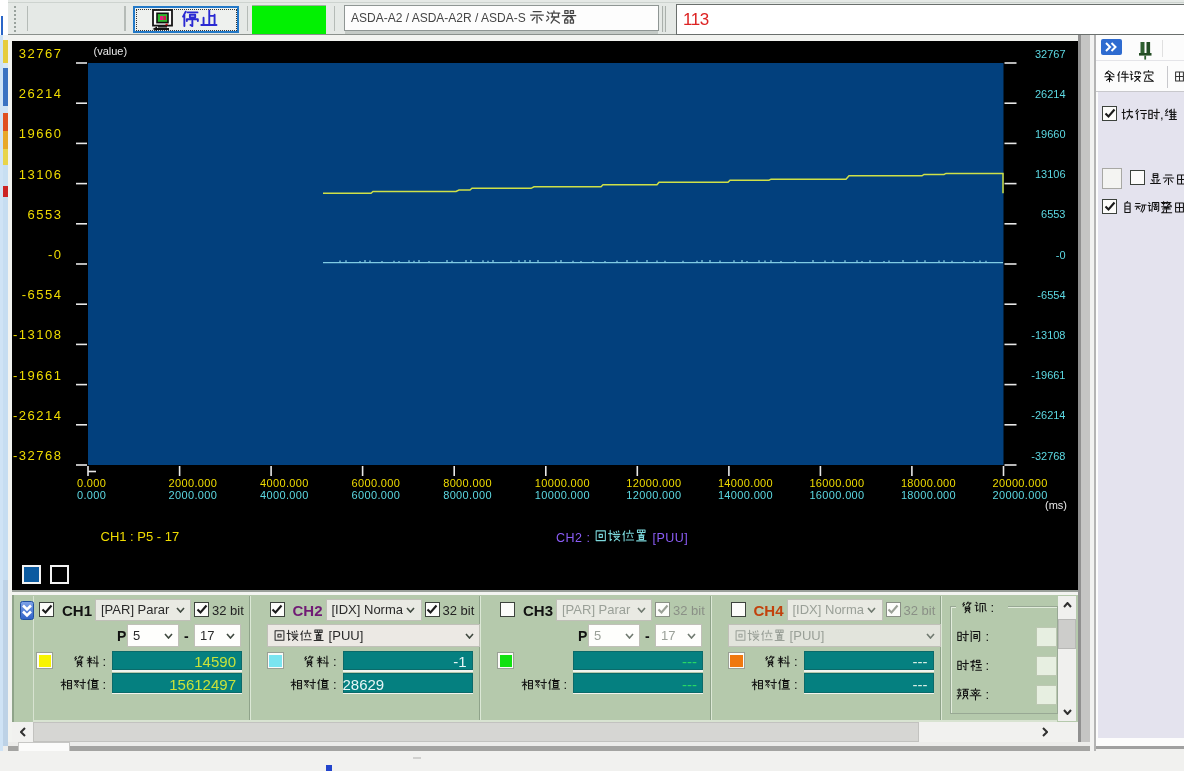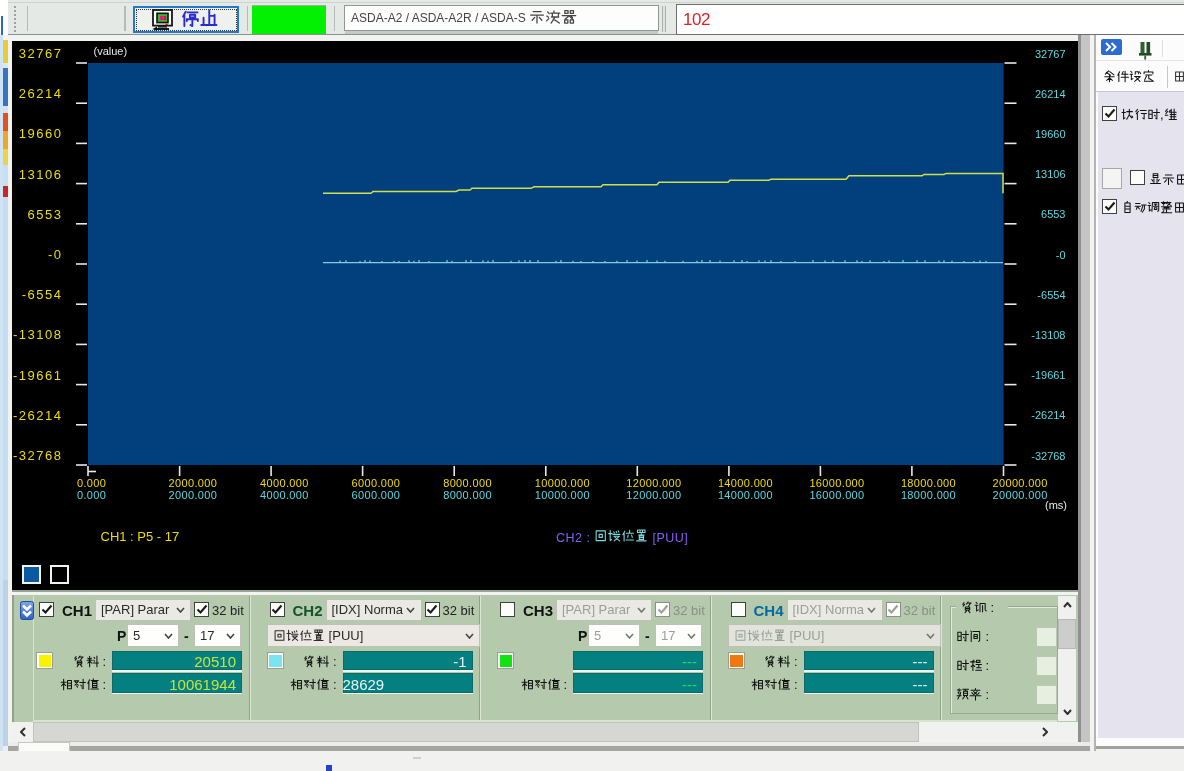--- a/index.html
+++ b/index.html
@@ -157,21 +157,21 @@
 <div style="position:absolute;left:252px;top:5px;width:74px;height:28px;background:#02f102;border-top:1px solid #9ab49a"></div>
 <div style="position:absolute;left:344px;top:5px;width:315px;height:26px;background:#fdfdfd;border:1px solid #8f9694;box-sizing:border-box"></div>
 <div style="position:absolute;left:345px;top:31px;width:313px;height:3px;background:#c4cac6"></div>
 <div style="position:absolute;left:351px;top:8px;font-size:12px;color:#454545;white-space:nowrap;line-height:20px">ASDA-A2 / ASDA-A2R / ASDA-S <svg width="48" height="16" viewBox="0 0 300 100" style="vertical-align:-3px;color:#454545;" stroke-width="8">
       <use href="#c2" x="0" width="100" height="100"></use>
       <use href="#c3" x="100" width="100" height="100"></use>
       <use href="#c4" x="200" width="100" height="100"></use>
     </svg></div>
 <div style="position:absolute;left:661.5px;top:6px;width:4px;height:26px;background:#dfe4e0;border-left:1px solid #aab0ac;border-right:1px solid #aab0ac;box-sizing:border-box"></div>
 <div style="position:absolute;left:676px;top:3.5px;width:508px;height:31.5px;background:#ffffff;border:1.5px solid #6a6f6d;border-right:none;box-sizing:border-box"></div>
-<div style="position:absolute;left:683px;top:9.5px;width:60px;height:22px;font-size:17px;letter-spacing:-0.5px;color:#dd2222">102</div>
+<div style="position:absolute;left:683px;top:9.5px;width:60px;height:22px;font-size:17px;letter-spacing:-0.5px;color:#dd2222">113</div>
 <div style="position:absolute;left:8px;top:35px;width:1082px;height:6px;background:#f2f3f0"></div>
 <div style="position:absolute;left:8px;top:41px;width:4px;height:705px;background:#f2f3f0"></div>
 <div style="position:absolute;left:1078px;top:35px;width:3px;height:711px;background:#909090"></div>
 <div style="position:absolute;left:1081px;top:35px;width:9px;height:711px;background:#c5c5c4"></div>
 <div style="position:absolute;left:1090px;top:35px;width:4px;height:716px;background:#f2f2f1"></div>
 <div style="position:absolute;left:1094px;top:35px;width:2px;height:716px;background:#b4b4b4"></div>
 <div style="position:absolute;left:8px;top:742px;width:1082px;height:4px;background:#ececea"></div>
 <div style="position:absolute;left:8px;top:746px;width:1082px;height:5px;background:#a4a4a2"></div>
 <div style="position:absolute;left:18px;top:742px;width:52px;height:10px;background:#fbfbfa;border:1px solid #c6c6c4;box-sizing:border-box"></div>
 <div style="position:absolute;left:12px;top:41px;width:1066px;height:549px;background:#000000"></div>
@@ -322,34 +322,34 @@
     <path d="M1 1 L4.5 5 L8 1" fill="none" stroke="#404a40" stroke-width="1.6"></path>
   </svg>
 <div style="position:absolute;left:36px;top:652px;width:17px;height:17px;background:#fbfbf8;border:1px solid #9aa096;box-sizing:border-box"></div>
 <div style="position:absolute;left:38.5px;top:654.5px;width:12.5px;height:12.5px;background:#f8f400"></div>
 <div style="position:absolute;left:60px;top:654px;width:46px;text-align:right;font-size:13px;color:#111;white-space:nowrap"><svg width="26" height="13" viewBox="0 0 200 100" style="vertical-align:-2px;" stroke-width="8">
       <use href="#c9" x="0" width="100" height="100"></use>
       <use href="#c10" x="100" width="100" height="100"></use>
     </svg> :</div>
 <div style="position:absolute;left:112px;top:650.5px;width:130px;height:19.5px;background:#058080;border:1px solid #0b6a6a;box-sizing:border-box"></div>
 <div style="position:absolute;left:112px;top:670px;width:130px;height:1.5px;background:#f2f4ee"></div>
-<div style="position:absolute;left:112px;top:653px;width:124px;text-align:right;font-size:15px;color:#c9e23a">20510</div>
+<div style="position:absolute;left:112px;top:653px;width:124px;text-align:right;font-size:15px;color:#c9e23a">14590</div>
 <div style="position:absolute;left:46px;top:676.5px;width:60px;text-align:right;font-size:13px;color:#111;white-space:nowrap"><svg width="39" height="13" viewBox="0 0 300 100" style="vertical-align:-2px;" stroke-width="8">
       <use href="#c11" x="0" width="100" height="100"></use>
       <use href="#c12" x="100" width="100" height="100"></use>
       <use href="#c13" x="200" width="100" height="100"></use>
     </svg> :</div>
 <div style="position:absolute;left:112px;top:673px;width:130px;height:19.5px;background:#058080;border:1px solid #0b6a6a;box-sizing:border-box"></div>
 <div style="position:absolute;left:112px;top:692.5px;width:130px;height:1.5px;background:#f2f4ee"></div>
-<div style="position:absolute;left:112px;top:675.5px;width:124px;text-align:right;font-size:15px;color:#c9e23a">10061944</div>
+<div style="position:absolute;left:112px;top:675.5px;width:124px;text-align:right;font-size:15px;color:#c9e23a">15612497</div>
 <div style="position:absolute;left:269.5px;top:602px;width:15px;height:15px;background:#fcfcfa;border:1.5px solid #3c423c;box-sizing:border-box"></div>
 <svg style="position:absolute;left:271.0px;top:604px" width="12" height="11">
     <path d="M1.5 5.5 L4.5 8.5 L10.5 1.5" fill="none" stroke="#1a1a1a" stroke-width="2.1"></path>
   </svg>
-<div style="position:absolute;left:292.5px;top:602px;font-size:15px;font-weight:bold;color:#14532d">CH2</div>
+<div style="position:absolute;left:292.5px;top:602px;font-size:15px;font-weight:bold;color:#701a75">CH2</div>
 <div style="position:absolute;left:325.5px;top:599px;width:96px;height:22px;background:#e9eae3;border:1px solid #c0c0b8;box-sizing:border-box;overflow:hidden"></div>
 <div style="position:absolute;left:331.5px;top:602.0px;width:72px;height:16px;overflow:hidden;font-size:13px;color:#2a2a2a;white-space:nowrap"><span style="white-space:nowrap">[IDX] Norma</span></div>
 <svg style="position:absolute;left:406.0px;top:607.0px" width="9" height="6">
     <path d="M1 1 L4.5 5 L8 1" fill="none" stroke="#404a40" stroke-width="1.6"></path>
   </svg>
 <div style="position:absolute;left:424.5px;top:602px;width:15px;height:15px;background:#fcfcfa;border:1.5px solid #3c423c;box-sizing:border-box"></div>
 <svg style="position:absolute;left:426.0px;top:604px" width="12" height="11">
     <path d="M1.5 5.5 L4.5 8.5 L10.5 1.5" fill="none" stroke="#1a1a1a" stroke-width="2.1"></path>
   </svg>
 <div style="position:absolute;left:442.5px;top:603px;font-size:13px;color:#222">32 bit</div>
@@ -411,21 +411,21 @@
 <div style="position:absolute;left:573px;top:653px;width:124px;text-align:right;font-size:15px;color:#28d864">---</div>
 <div style="position:absolute;left:507px;top:676.5px;width:60px;text-align:right;font-size:13px;color:#111;white-space:nowrap"><svg width="39" height="13" viewBox="0 0 300 100" style="vertical-align:-2px;" stroke-width="8">
       <use href="#c11" x="0" width="100" height="100"></use>
       <use href="#c12" x="100" width="100" height="100"></use>
       <use href="#c13" x="200" width="100" height="100"></use>
     </svg> :</div>
 <div style="position:absolute;left:573px;top:673px;width:130px;height:19.5px;background:#058080;border:1px solid #0b6a6a;box-sizing:border-box"></div>
 <div style="position:absolute;left:573px;top:692.5px;width:130px;height:1.5px;background:#f2f4ee"></div>
 <div style="position:absolute;left:573px;top:675.5px;width:124px;text-align:right;font-size:15px;color:#28d864">---</div>
 <div style="position:absolute;left:730.5px;top:602px;width:15px;height:15px;background:#fcfcfa;border:1.5px solid #3c423c;box-sizing:border-box"></div>
-<div style="position:absolute;left:753.5px;top:602px;font-size:15px;font-weight:bold;color:#0369a1">CH4</div>
+<div style="position:absolute;left:753.5px;top:602px;font-size:15px;font-weight:bold;color:#c2410c">CH4</div>
 <div style="position:absolute;left:786.5px;top:599px;width:96px;height:22px;background:#e9eae3;border:1px solid #c0c0b8;box-sizing:border-box;overflow:hidden"></div>
 <div style="position:absolute;left:792.5px;top:602.0px;width:72px;height:16px;overflow:hidden;font-size:13px;color:#9aa098;white-space:nowrap"><span style="white-space:nowrap">[IDX] Norma</span></div>
 <svg style="position:absolute;left:867.0px;top:607.0px" width="9" height="6">
     <path d="M1 1 L4.5 5 L8 1" fill="none" stroke="#707a70" stroke-width="1.6"></path>
   </svg>
 <div style="position:absolute;left:885.5px;top:602px;width:15px;height:15px;background:#fcfcfa;border:1.5px solid #8a9086;box-sizing:border-box"></div>
 <svg style="position:absolute;left:887.0px;top:604px" width="12" height="11">
     <path d="M1.5 5.5 L4.5 8.5 L10.5 1.5" fill="none" stroke="#9aa096" stroke-width="2.1"></path>
   </svg>
 <div style="position:absolute;left:903.5px;top:603px;font-size:13px;color:#8a9086">32 bit</div>

